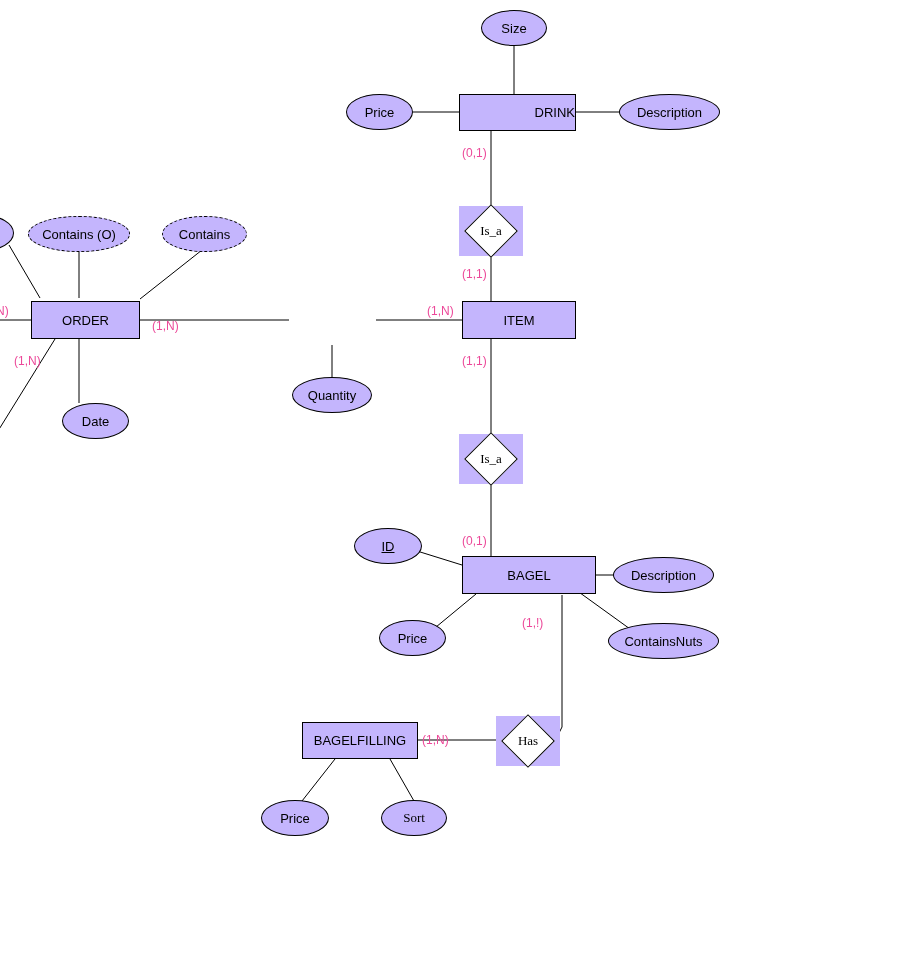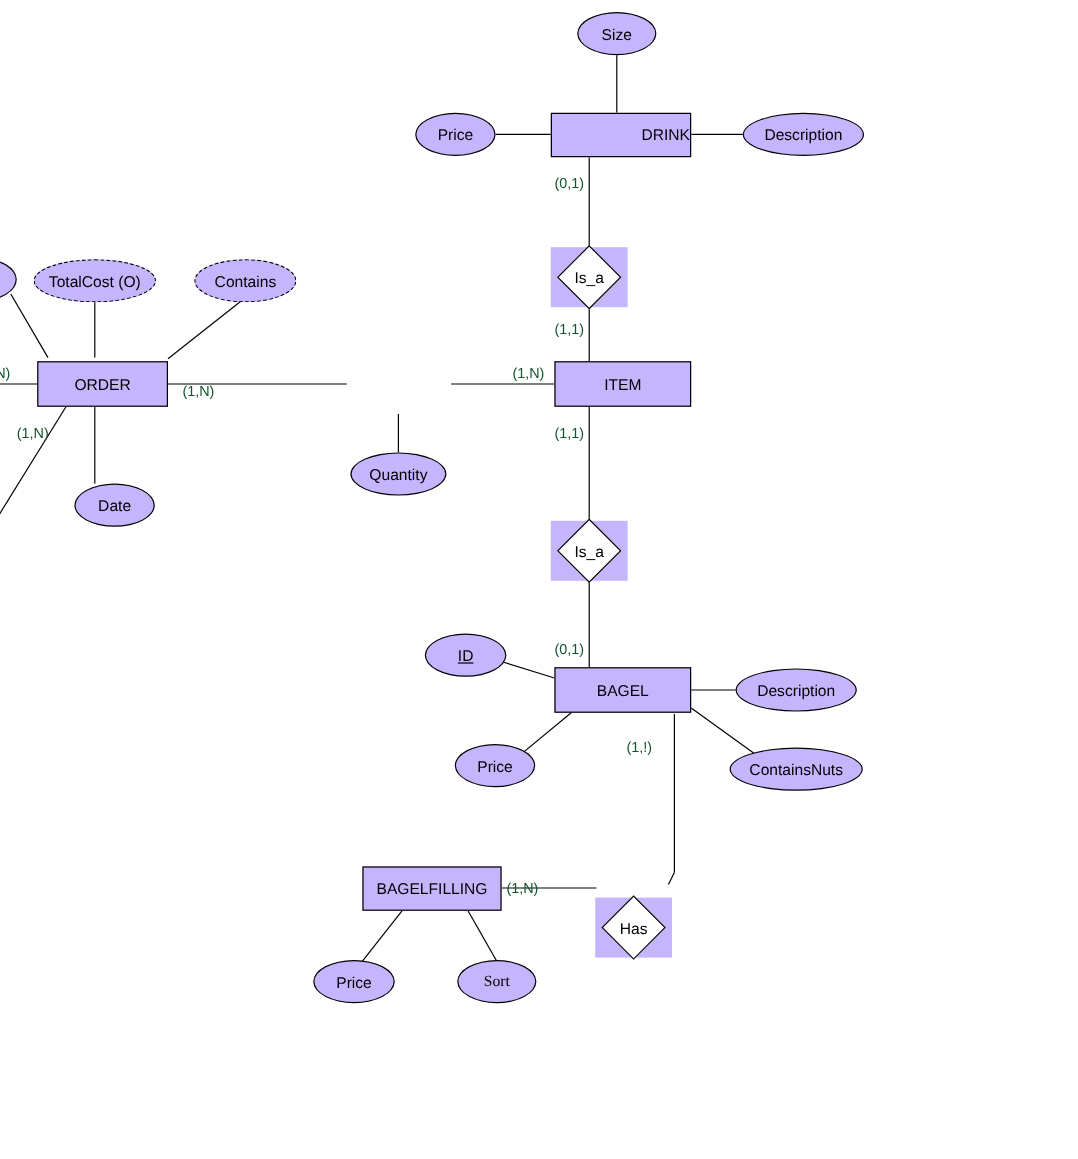--- a/index.html
+++ b/index.html
@@ -49,25 +49,26 @@
   .diamond .shape {
     position: absolute;
     left: 50%; top: 50%;
     transform: translate(-50%, -50%) rotate(45deg);
     border: 1px solid #000;
     background: #fff;
   }
   .diamond .lbl {
     position: relative;
     z-index: 2;
+    font-family: Liberation Serif, serif;
   }
   .card {
     position: absolute;
     font-size: 12px;
-    color: #14532d;
+    color: #ec4899;
     white-space: nowrap;
   }
   .underline { text-decoration: underline; }
 </style>
 </head>
 <body>
 
 <div class="canvas">
 
   <svg class="wires">
@@ -138,21 +139,21 @@
 
   <div class="node diamond" style="left:459px; top:206px; width:64px; height:50px;">
     <div class="shape" style="width:36px; height:36px;"></div>
     <div class="lbl">Is_a</div>
   </div>
 
   <div class="card" style="left:462px; top:267px;">(1,1)</div>
 
   <div class="node attr" style="left:-47px; top:215px; width:61px; height:36px;"></div>
   <div class="node attr-dashed" style="left:28px; top:216px; width:102px; height:36px;">
-      <span>TotalCost (O)</span>
+      <span>Contains (O)</span>
     </div>
   <div class="node attr-dashed" style="left:162px; top:216px; width:85px; height:36px;">
       <span>Contains</span>
     </div>
 
   <div class="card" style="left:-4px; top:304px;">N)</div>
   <div class="node entity" style="left:31px; top:301px; width:109px; height:38px;align-items:center;">
       <span>ORDER</span>
     </div>
   <div class="card" style="left:152px; top:319px;">(1,N)</div>
@@ -177,36 +178,36 @@
   <div class="node diamond" style="left:459px; top:434px; width:64px; height:50px;">
     <div class="shape" style="width:36px; height:36px;"></div>
     <div class="lbl">Is_a</div>
   </div>
 
   <div class="card" style="left:462px; top:534px;">(0,1)</div>
 
   <div class="node attr" style="left:354px; top:528px; width:68px; height:36px;">
       <span class="underline">ID</span>
     </div>
-  <div class="node entity" style="left:462px; top:556px; width:114px; height:38px;">
+  <div class="node entity" style="left:462px; top:556px; width:134px; height:38px;">
       <span>BAGEL</span>
     </div>
   <div class="node attr" style="left:613px; top:557px; width:101px; height:36px;">
       <span>Description</span>
     </div>
   <div class="node attr" style="left:379px; top:620px; width:67px; height:36px;">
       <span>Price</span>
     </div>
   <div class="node attr" style="left:608px; top:623px; width:111px; height:36px;">
       <span>ContainsNuts</span>
     </div>
 
   <div class="card" style="left:522px; top:616px;">(1,!)</div>
 
-  <div class="node diamond" style="left:496px; top:748px; width:64px; height:50px;">
+  <div class="node diamond" style="left:496px; top:716px; width:64px; height:50px;">
     <div class="shape" style="width:36px; height:36px;"></div>
     <div class="lbl">Has</div>
   </div>
 
   <div class="card" style="left:422px; top:733px;">(1,N)</div>
 
   <div class="node entity" style="left:302px; top:722px; width:116px; height:37px;">
       <span>BAGELFILLING</span>
     </div>
   <div class="node attr" style="left:261px; top:800px; width:68px; height:36px;">

